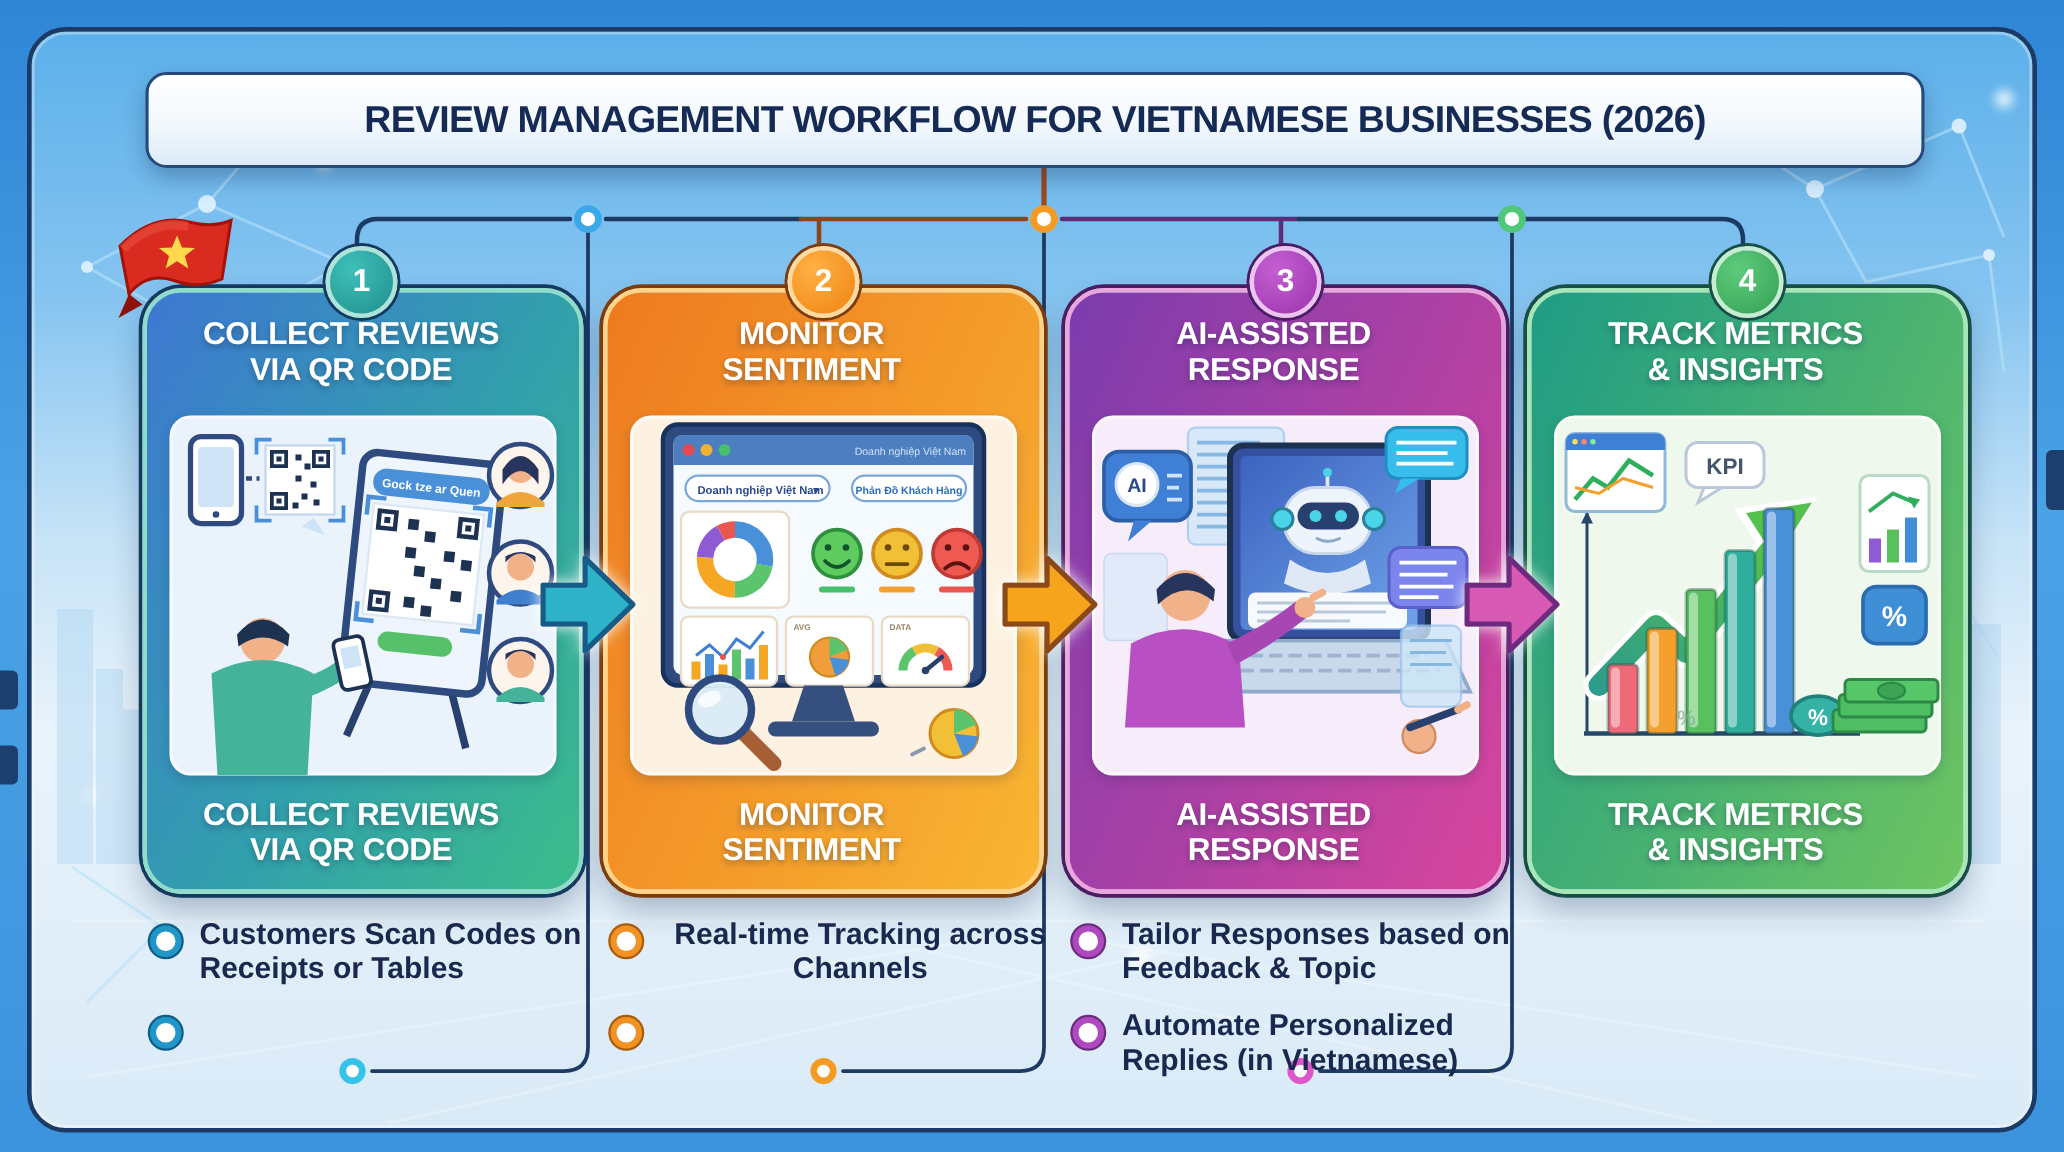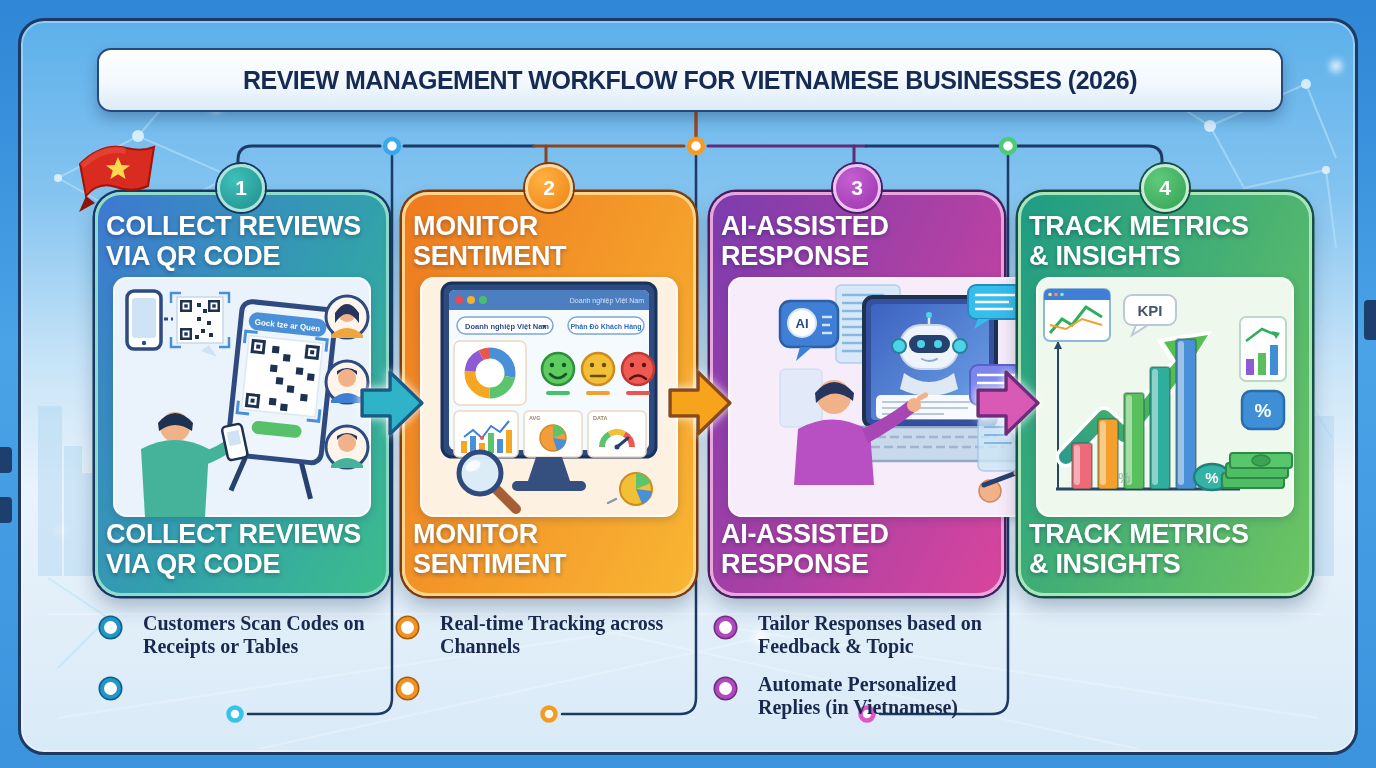--- a/index.html
+++ b/index.html
@@ -34,34 +34,34 @@
       border:3px solid #a8e6b8;box-shadow:0 0 0 2.5px #174f46,0 10px 20px rgba(16,42,80,.30);text-decoration:underline;}
 
   .badge{position:absolute;top:164px;width:42px;height:42px;border-radius:50%;z-index:7;
     display:flex;align-items:center;justify-content:center;
     color:#fff;font-size:21px;font-weight:800;}
   .b1{left:217px;background:radial-gradient(circle at 35% 30%,#3fc0ba,#1f8f8d);border:3px solid #aee3da;box-shadow:0 0 0 2px #16395f;}
   .b2{left:525px;background:radial-gradient(circle at 35% 30%,#ffb144,#ef8313);border:3px solid #ffd9a0;box-shadow:0 0 0 2px #7c3c0e;}
   .b3{left:833px;background:radial-gradient(circle at 35% 30%,#c45fd2,#9c34ad);border:3px solid #ecc3f1;box-shadow:0 0 0 2px #4a1d63;}
   .b4{left:1141px;background:radial-gradient(circle at 35% 30%,#5ecb7c,#33a053);border:3px solid #c6ecd1;box-shadow:0 0 0 2px #174f46;}
 
-  .card-head,.card-foot{position:absolute;left:8px;right:24px;color:#fff;
-    font-size:27px;font-weight:800;line-height:1.12;letter-spacing:-.3px;
+  .card-head,.card-foot{position:absolute;left:8px;right:24px;text-align:center;color:#fff;
+    font-size:21px;font-weight:800;line-height:1.12;letter-spacing:-.3px;
     text-shadow:0 2px 4px rgba(10,30,60,.35);white-space:pre-line;}
   .card-head{top:16px;}
   .card-foot{bottom:14px;}
 
   .card-art{position:absolute;left:15px;top:82px;width:258px;height:240px;border-radius:14px;
     overflow:hidden;box-shadow:inset 0 0 0 2px rgba(255,255,255,.6),0 3px 8px rgba(20,40,80,.2);}
-  .a1{background:#eaf3fc;} .a2{background:#fdf2e2;} .a3{background:#f7ecfa;padding-left:44px;} .a4{background:#eff8ec;}
+  .a1{background:#eaf3fc;} .a2{background:#fdf2e2;} .a3{background:#f7ecfa;} .a4{background:#eff8ec;}
   .card-art svg{display:block;}
 
   .bullets{position:absolute;top:612px;z-index:5;}
-  .u1{left:100px;width:300px;} .u2{left:397px;width:300px;} .u3{left:715px;width:300px;} .u4{left:1023px;width:312px;}
-  .bullet{display:flex;gap:22px;margin-bottom:15px;align-items:flex-start;font-family:Liberation Serif, serif;}
+  .u1{left:100px;width:300px;} .u2{left:407px;width:300px;text-align:center;} .u3{left:715px;width:300px;} .u4{left:1023px;width:312px;}
+  .bullet{display:flex;gap:12px;margin-bottom:15px;align-items:flex-start;}
   .dot{flex:none;width:13px;height:13px;border-radius:50%;background:#fff;margin-top:5px;}
   .d1{border:4px solid #2196c9;box-shadow:0 0 0 1.5px #0f5e86;}
   .d2{border:4px solid #f29222;box-shadow:0 0 0 1.5px #a85d0d;}
   .d3{border:4px solid #b049c0;box-shadow:0 0 0 1.5px #6d2c80;}
   .d4{border:4px solid #3fae63;box-shadow:0 0 0 1.5px #1e6b3c;}
   .btext{font-size:20px;font-weight:700;color:#19294e;line-height:1.15;}
 
   .flag{position:absolute;left:74px;top:134px;z-index:8;}
 </style>
 </head>

